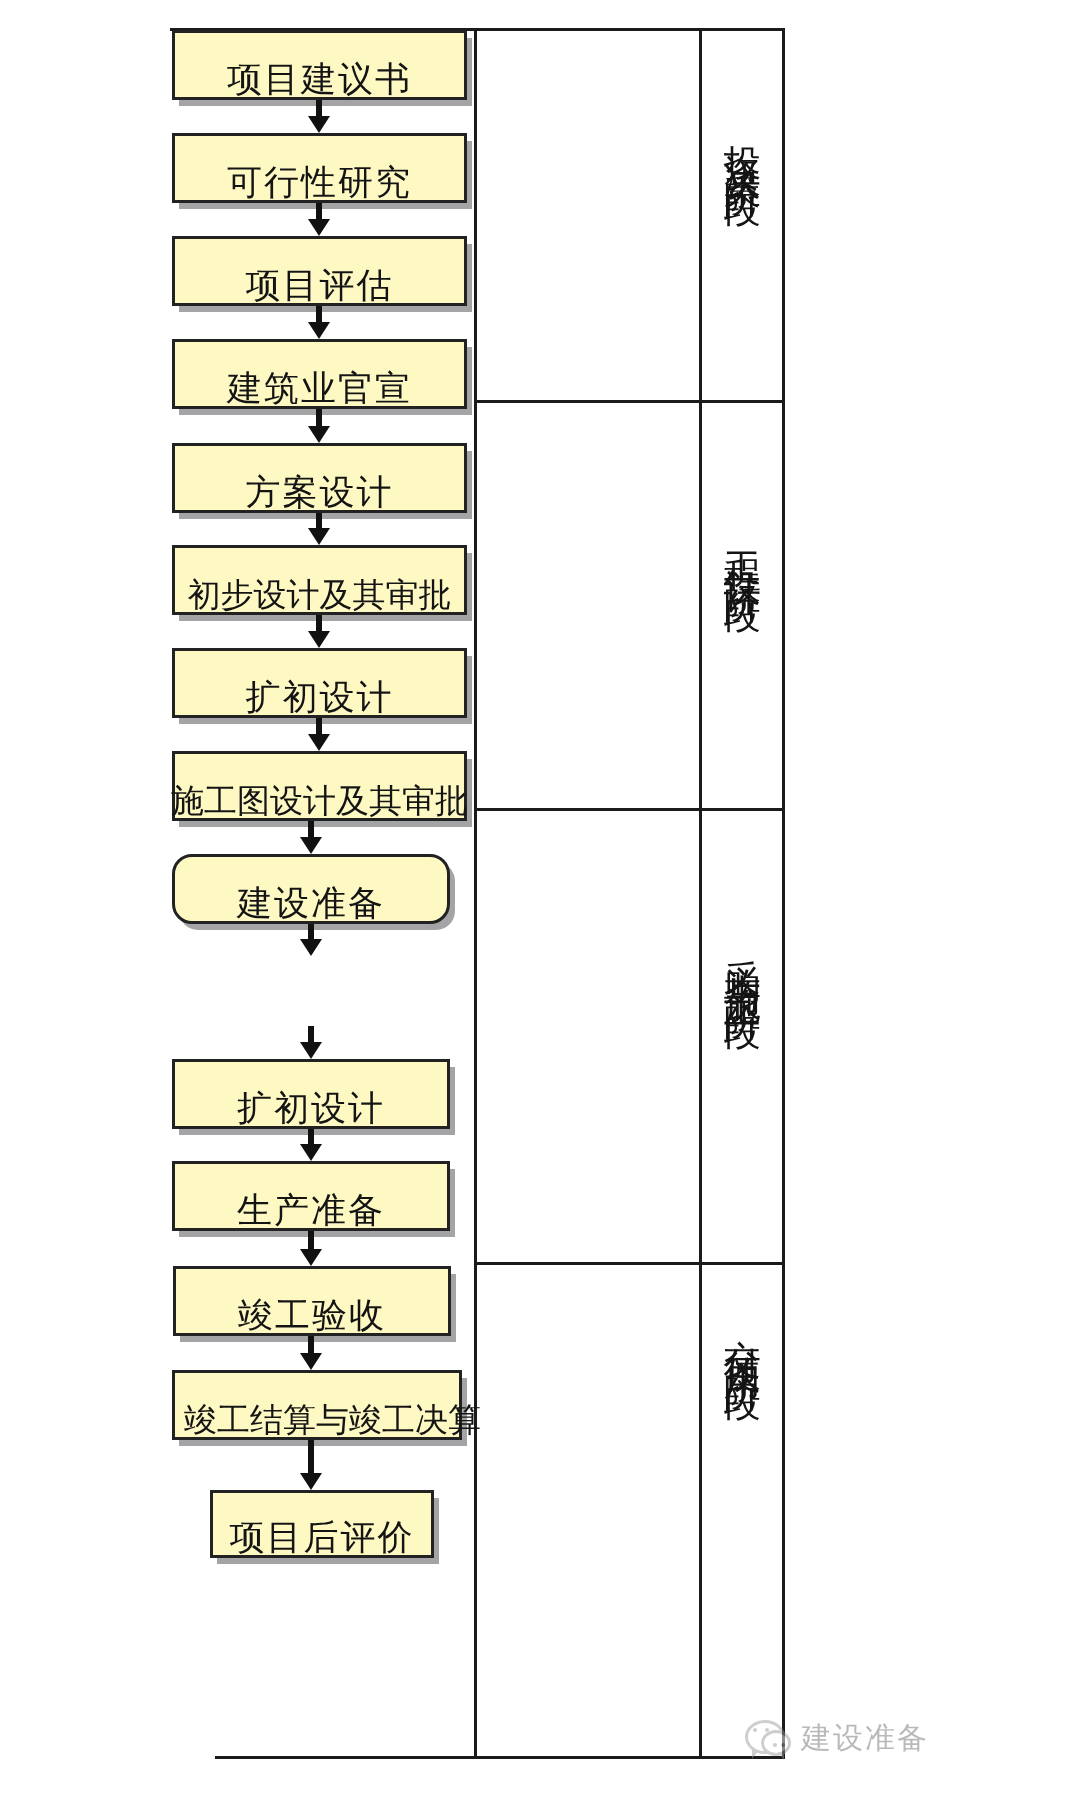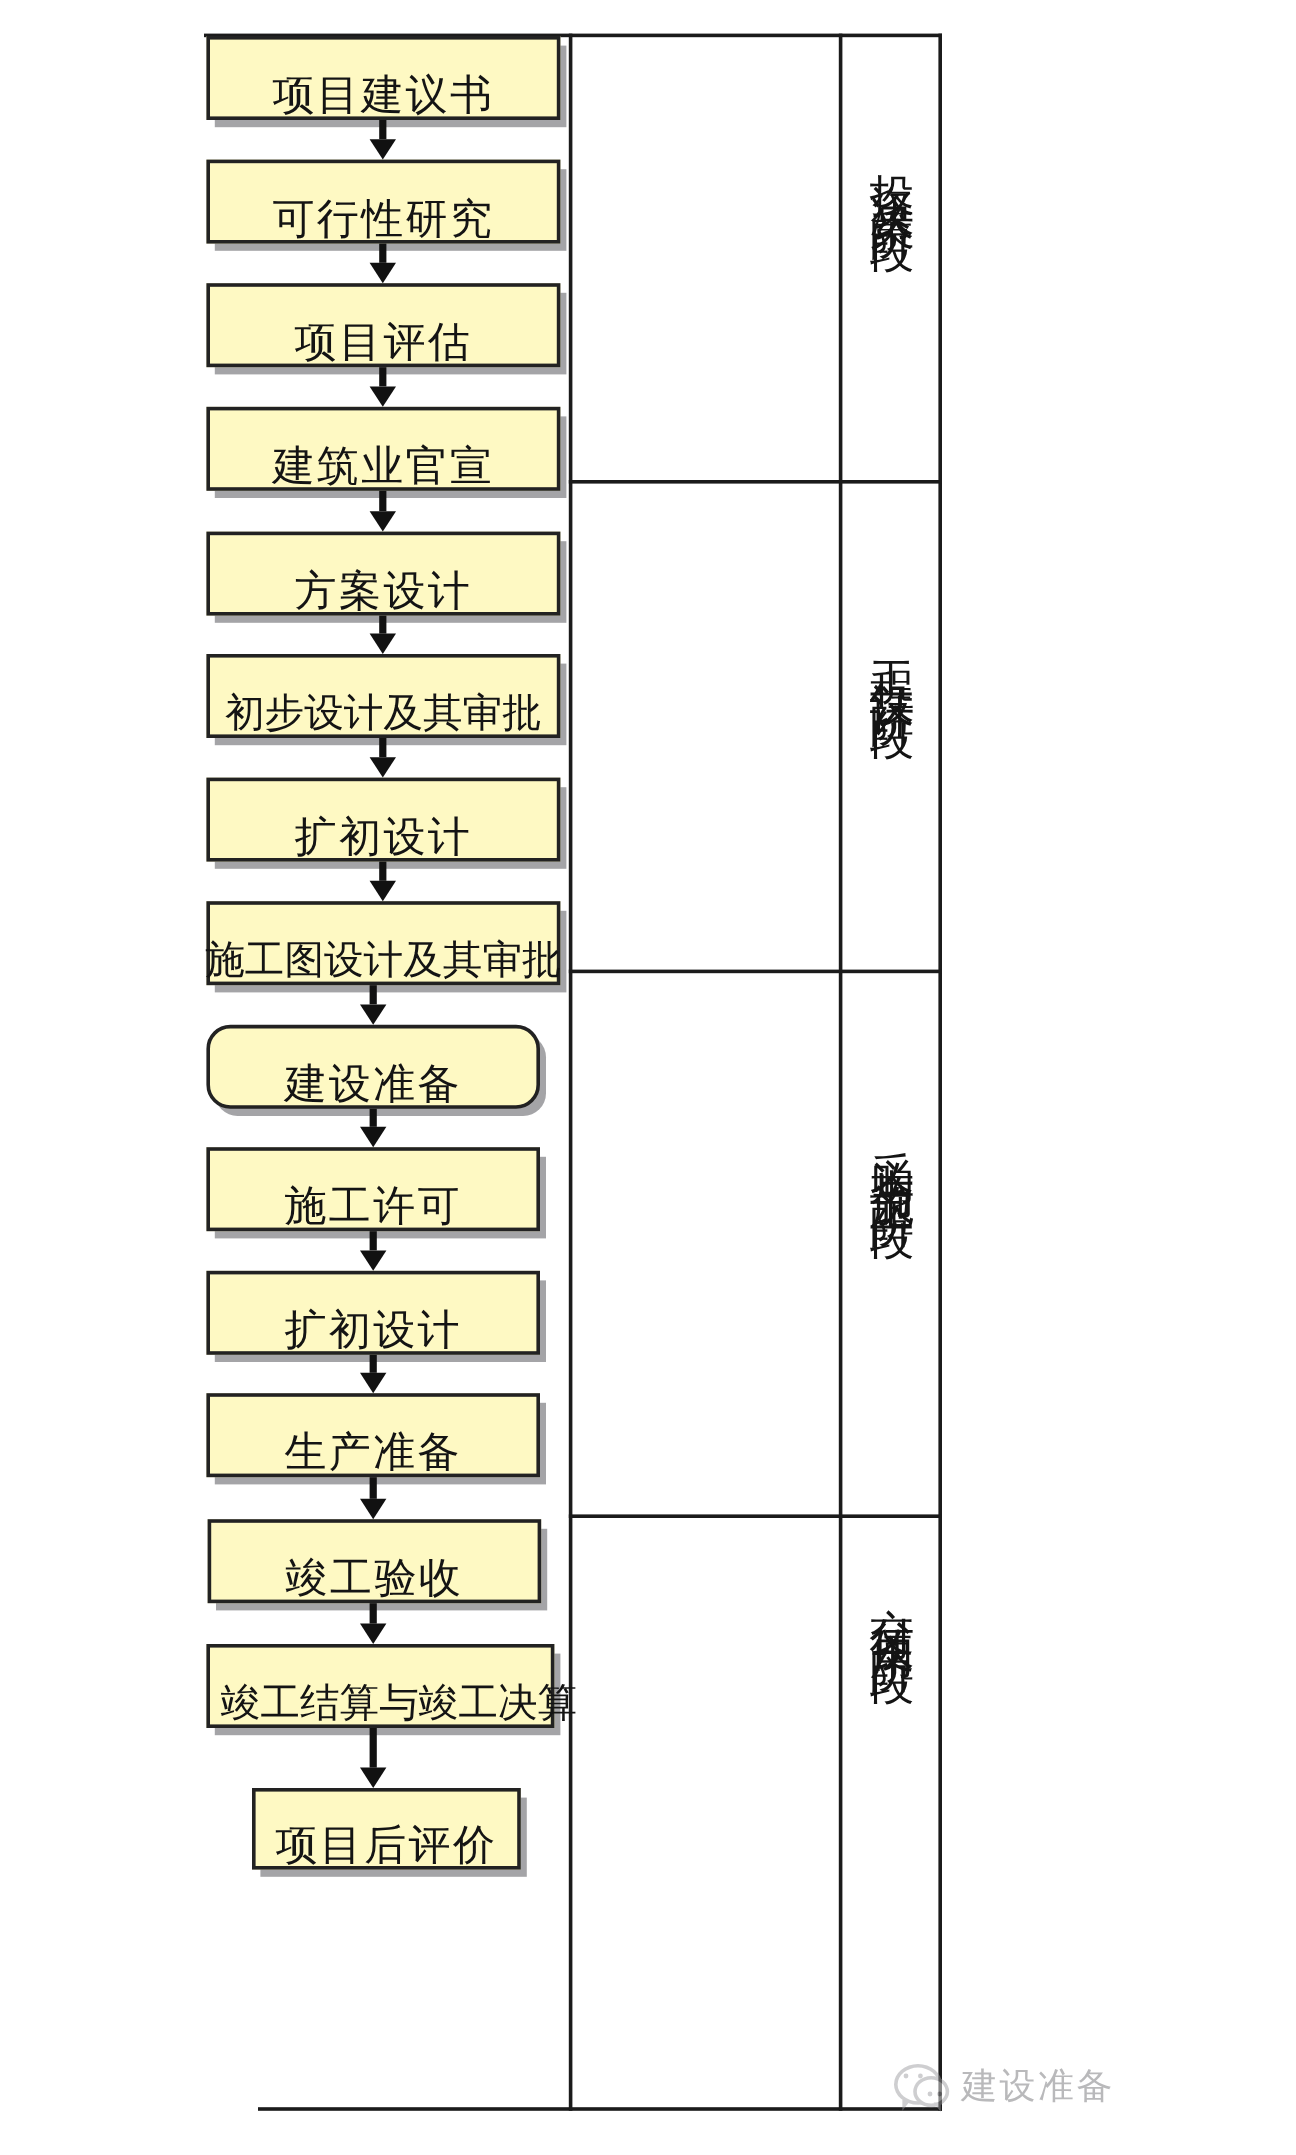--- a/index.html
+++ b/index.html
@@ -135,23 +135,20 @@
   </div>
   <div class="node small" style="left:172px;top:751px;width:295px;height:70px;">
     <span>施工图设计及其审批</span>
   </div>
   <div class="node" style="left:172px;top:648px;width:295px;height:70px;">
     <span>扩初设计</span>
   </div>
   <div class="node" style="left:172px;top:854px;width:278px;height:70px;border-radius:20px;">
     <span>建设准备</span>
   </div>
-  <div class="node" style="left:172px;top:956px;width:278px;height:70px;">
-    <span>施工许可</span>
-  </div>
   <div class="node" style="left:172px;top:1059px;width:278px;height:70px;">
     <span>扩初设计</span>
   </div>
   <div class="node" style="left:172px;top:1161px;width:278px;height:70px;">
     <span>生产准备</span>
   </div>
   <div class="node" style="left:173px;top:1266px;width:278px;height:70px;">
     <span>竣工验收</span>
   </div>
   <div class="node small" style="left:172px;top:1370px;width:290px;height:70px;padding-left:31px;">

